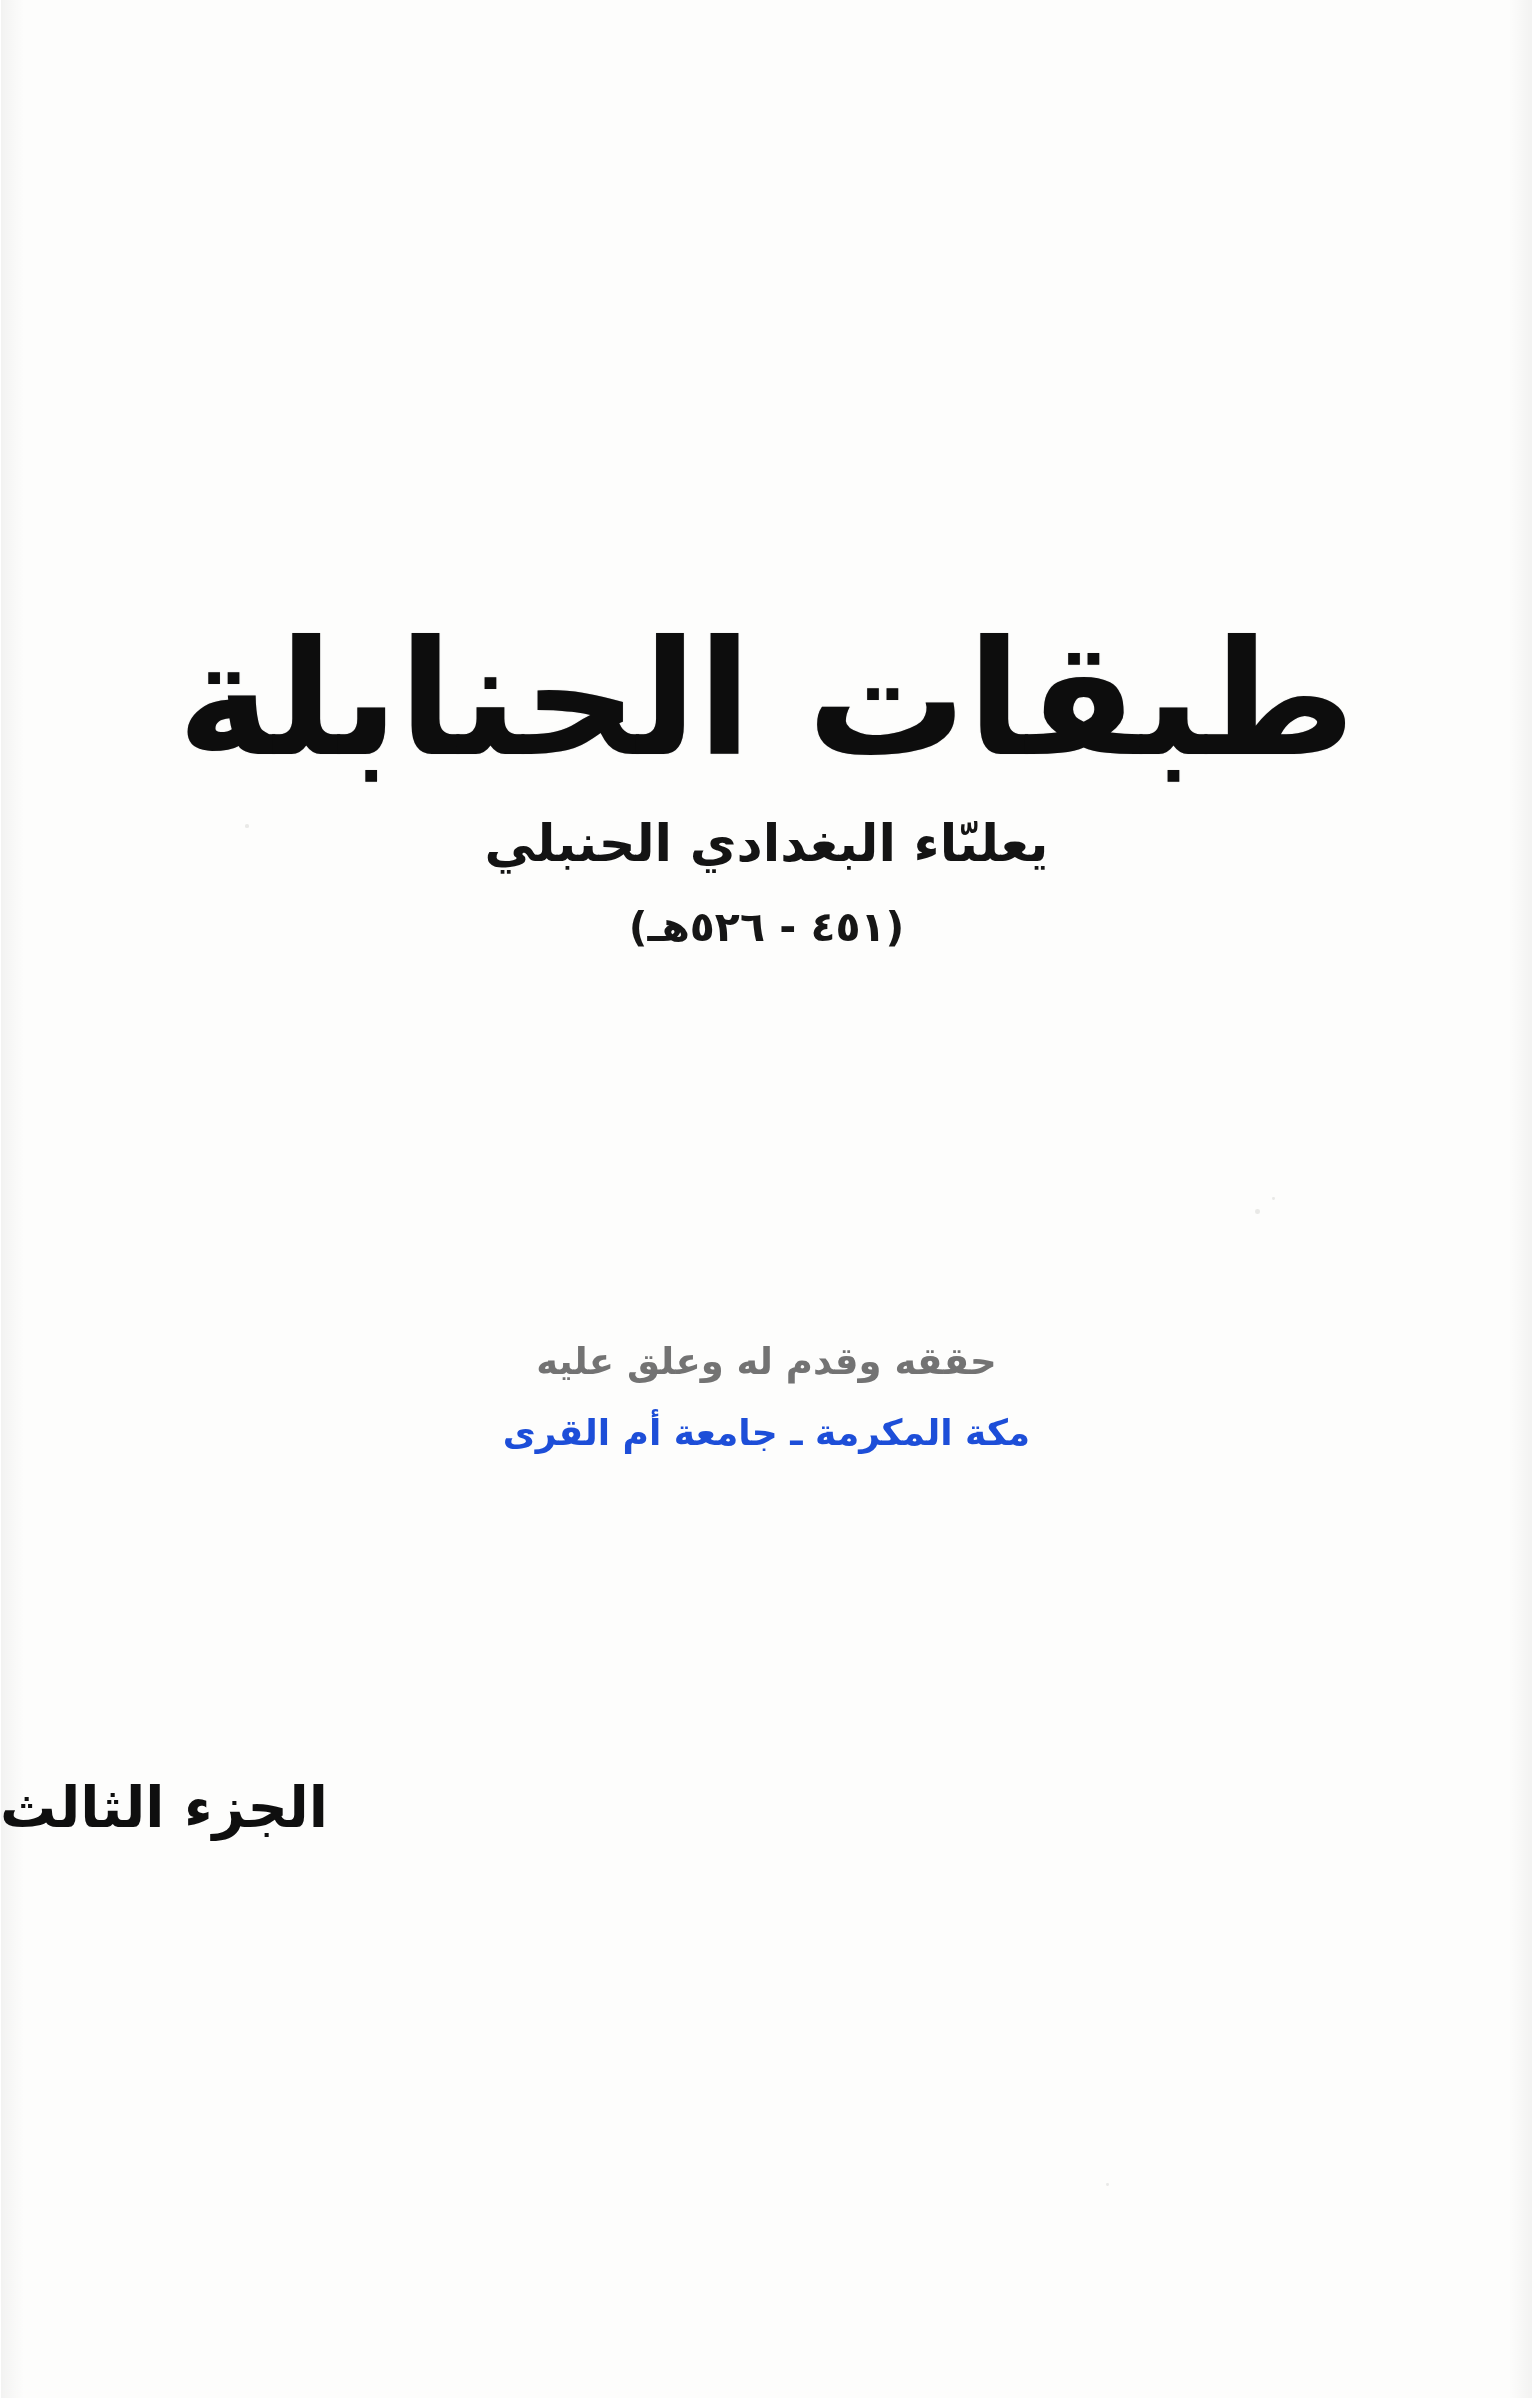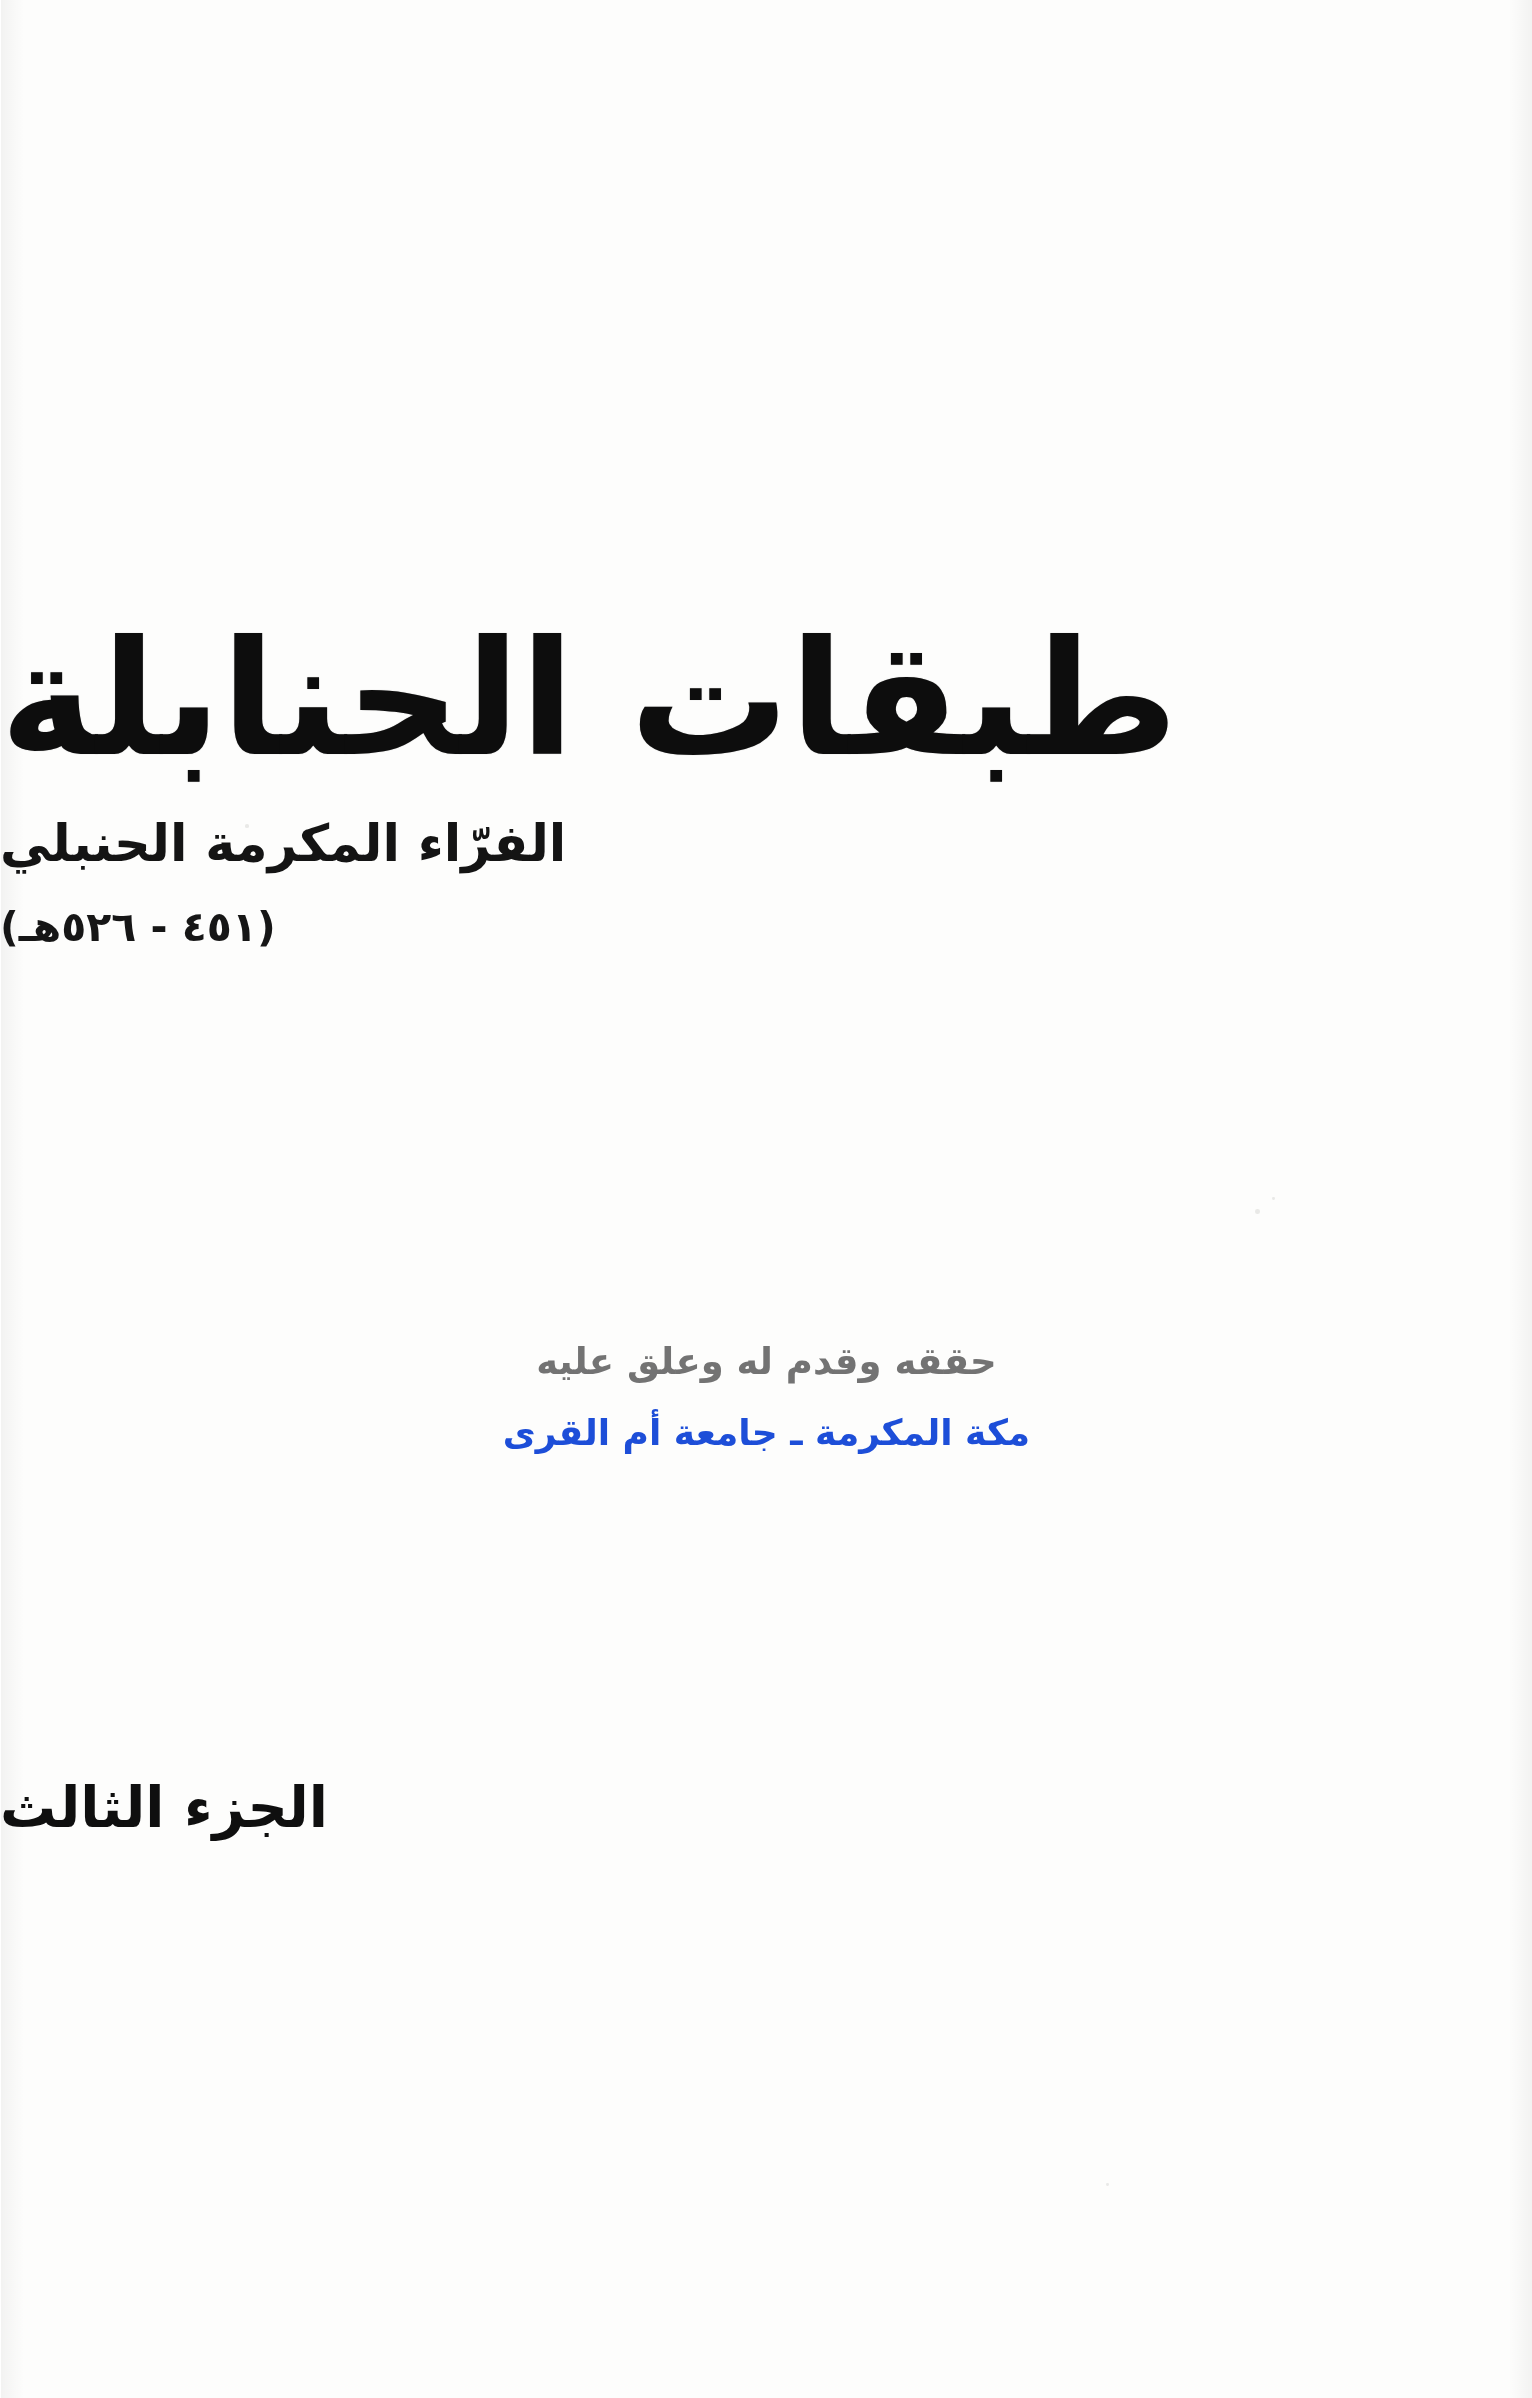--- a/index.html
+++ b/index.html
@@ -28,21 +28,21 @@
     background: #d8d8d6;
     border-radius: 50%;
     opacity: .55;
   }
 
   .title-block {
     position: absolute;
     top: 600px;
     left: 0;
     right: 0;
-    text-align: left;
+    text-align: center;
   }
 
   .main-title {
     font-family: "DejaVu Sans", sans-serif;
     font-size: 159px;
     line-height: 1.25;
     font-weight: 700;
     letter-spacing: -1.9px;
     color: #0d0d0d;
     direction: rtl;
@@ -145,21 +145,21 @@
   <div class="edge-shade-left"></div>
   <div class="edge-shade-right"></div>
 
   <div class="speck" style="left:1255px; top:1209px; width:4.7px; height:4.7px;"></div>
   <div class="speck" style="left:1272px; top:1197px; width:2.8px; height:2.8px;"></div>
   <div class="speck" style="left:245px; top:824px; width:3.7px; height:3.7px;"></div>
   <div class="speck" style="left:1106px; top:2183px; width:2.8px; height:2.8px;"></div>
 
   <div class="title-block">
     <div class="main-title">طبقات الحنابلة</div>
-    <div class="sub-line-2">الفرّاء المكرمة الحنبلي</div>
+    <div class="sub-line-2">يعلىّاء البغدادي الحنبلي</div>
     <div class="dates">(٤٥١ - ٥٢٦هـ)</div>
   </div>
 
   <div class="editor-block">
     <div class="editor-prefix">حققه وقدم له وعلق عليه</div>
     <div class="editor-affil">مكة المكرمة ـ جامعة أم القرى</div>
   </div>
 
   <div class="volume-block">
     <div class="volume-text">الجزء الثالث</div>

